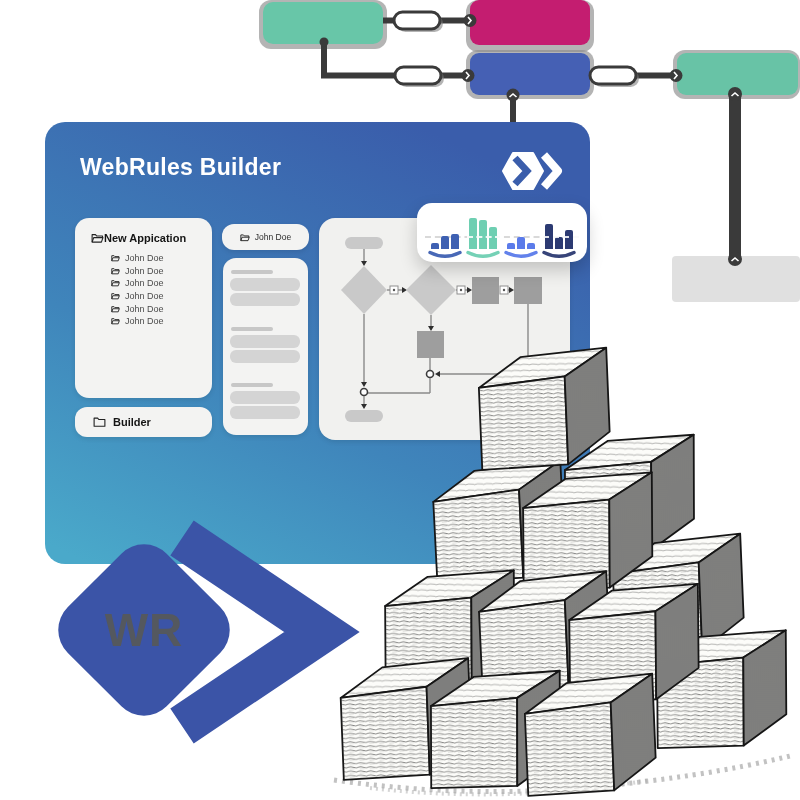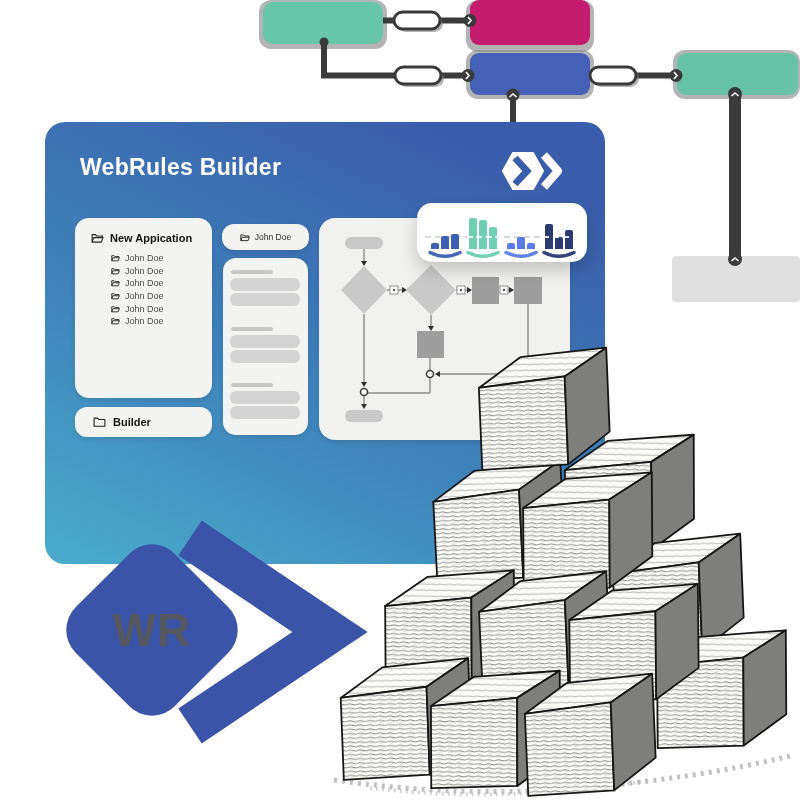--- a/index.html
+++ b/index.html
@@ -8,27 +8,27 @@
   
   .topflow{position:absolute;left:0;top:0;z-index:1;}
   .halo{fill:rgba(140,140,140,.65);}
   .flow-line{stroke:var(--line-dark);stroke-width:6;fill:none;}
   .flow-line-thick{stroke:var(--line-dark);stroke-width:12;fill:none;stroke-linecap:round;}
   .pill{fill:#fff;stroke:var(--line-dark);stroke-width:3;}
   .dot{fill:var(--line-dark);}
   .dot-ch{stroke:#fff;stroke-width:1.6;fill:none;}
   
   .card{position:absolute;left:45px;top:122px;width:545px;height:442px;border-radius:20px;
-        background:linear-gradient(205deg,#3a5dab 12%,#3f85bb 62%,#4aa9ca 97%);z-index:2;padding-left:15px;}
+        background:linear-gradient(205deg,#3a5dab 12%,#3f85bb 62%,#4aa9ca 97%);z-index:2;}
   .card-title{position:absolute;left:35px;top:32px;color:#fff;font-size:23px;font-weight:bold;letter-spacing:.3px;}
   .hexlogo{position:absolute;left:455px;top:24px;}
   
   .panel{position:absolute;background:#f3f3f2;border-radius:14px;box-shadow:0 2px 5px rgba(0,0,0,.10);}
   .sidebar{left:30px;top:96px;width:137px;height:180px;}
-  .side-head{display:flex;align-items:center;gap:6px;margin:14px 0 8px 16px;font-size:11px;font-weight:bold;color:#141414;}
+  .side-head{display:flex;align-items:center;margin:14px 0 8px 16px;font-size:11px;font-weight:bold;color:#141414;}
   .side-list{list-style:none;margin:0;padding:0 0 0 36px;}
   .side-list li{display:flex;align-items:center;gap:5px;font-size:9px;color:#4c4c4c;height:12.6px;}
   .archive{left:30px;top:285px;width:137px;height:30px;border-radius:12px;display:flex;align-items:center;gap:7px;padding-left:18px;box-sizing:border-box;font-size:11px;font-weight:bold;color:#141414;}
   .mid-head{left:177px;top:102px;width:87px;height:26px;border-radius:12px;display:flex;align-items:center;gap:5px;justify-content:center;font-size:8.5px;color:#2c2c2c;}
   .mid-body{left:178px;top:136px;width:85px;height:177px;border-radius:13px;}
   .ph-line{position:absolute;height:4px;width:42px;background:#c7c7c7;border-radius:2px;left:8px;}
   .ph-bar{position:absolute;height:13px;width:70px;background:#d4d4d4;border-radius:6px;left:7px;}
   .ficon{flex:none;color:#222;}
   
   .canvas{left:274px;top:96px;width:251px;height:222px;border-radius:16px;background:#f1f1ef;}
@@ -44,21 +44,21 @@
   .chart-inner{position:absolute;inset:0;}
   .gridline{position:absolute;left:8px;right:8px;top:33px;border-top:2px dashed #d9d9d9;}
   .gridline-w1{position:absolute;left:50px;width:34px;top:33px;border-top:2px dashed rgba(255,255,255,.85);z-index:3;}
   .gridline-w2{position:absolute;left:126px;width:36px;top:33px;border-top:2px dashed rgba(255,255,255,.85);z-index:3;}
   .bars-row{position:absolute;left:14px;top:14px;display:flex;gap:10px;z-index:2;}
   .bar-group{display:flex;flex-direction:column;width:28px;}
   .bar-strip{display:flex;align-items:flex-end;gap:2px;height:32px;}
   .bar{width:8px;border-radius:2px 2px 0 0;}
   .swoosh{margin:1px 0 0 -3px;}
   
-  .wr{position:absolute;left:40px;top:498px;width:330px;height:260px;z-index:5;}
+  .wr{position:absolute;left:32px;top:498px;width:330px;height:260px;z-index:5;}
   .wr-chev{position:absolute;left:0;top:0;}
   .wr-diamond{position:absolute;left:42px;top:62px;width:140px;height:140px;background:var(--logo-blue);
               border-radius:32px;transform:rotate(45deg);}
   .wr-text{position:absolute;left:32px;top:104px;width:160px;height:56px;line-height:56px;text-align:center;
            font-size:46px;font-weight:bold;color:var(--wr-text);letter-spacing:1px;}
   
   .cubes{position:absolute;left:320px;top:330px;z-index:6;}
   .face-base{fill:#fcfcf9;stroke:#161616;stroke-width:1.8;stroke-linejoin:round;}
 </style>
 </head>

